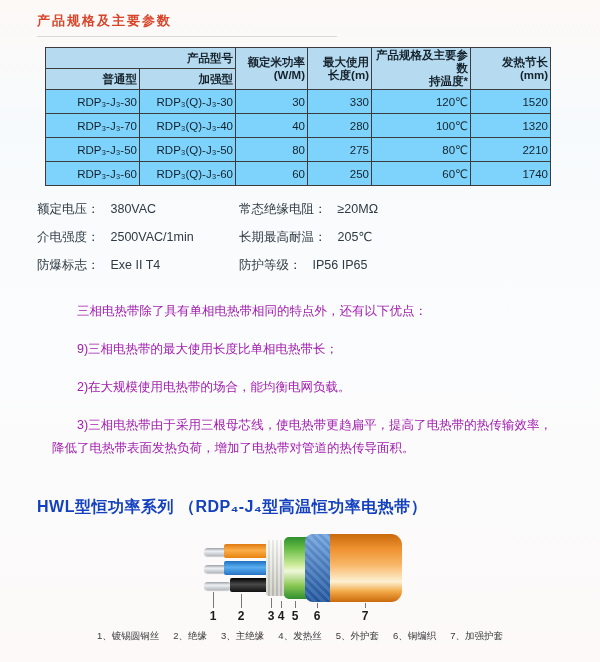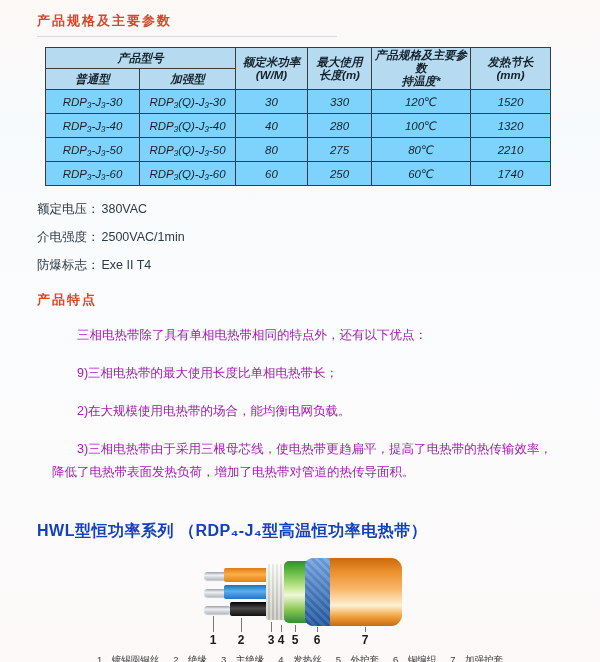--- a/index.html
+++ b/index.html
@@ -16,32 +16,32 @@
     letter-spacing:2px;
   }
   .title-rule{width:300px;height:1px;background:#d9d9d9;margin:6px 0 0 37px;}
 
   
   table.spec-table{
     border-collapse:collapse;margin:10px 0 0 45px;width:505px;
     font-size:11.5px;color:#15222b;table-layout:fixed;
   }
   table.spec-table th,table.spec-table td{
-    border:1px solid #3c3c3c;text-align:center;padding:0 2px;font-style:italic;
+    border:1px solid #3c3c3c;text-align:right;padding:0 2px;
   }
   table.spec-table thead th{background:#b6dbf1;font-weight:bold;height:20px;}
   table.spec-table td{height:23px;background:#7dd3fc;}
   .th-line{display:block;line-height:13px;}
 
   
   .specs{display:flex;margin:15px 0 0 37px;font-size:12.5px;color:#2f3a44;}
   .specs-col{width:202px;}
   .specs-col.right{width:300px;}
   .spec-line{margin:0 0 11px 0;}
-  .spec-val{margin-left:2px;}
+  .spec-val{margin-left:11px;}
 
   
   .features{margin:8px 33px 0 37px;}
   .feat{
     margin:15px;font-size:12.5px;line-height:23px;color:#a21caf;
     text-indent:2em;text-align:justify;
   }
 
   
   .blue-heading{
@@ -158,21 +158,21 @@
     <tbody>
       <tr>
         <td>RDP₃-J₃-30</td>
         <td>RDP₃(Q)-J₃-30</td>
         <td>30</td>
         <td>330</td>
         <td>120℃</td>
         <td>1520</td>
       </tr>
       <tr>
-        <td>RDP₃-J₃-40</td>
+        <td>RDP₃-J₃-70</td>
         <td>RDP₃(Q)-J₃-40</td>
         <td>40</td>
         <td>280</td>
         <td>100℃</td>
         <td>1320</td>
       </tr>
       <tr>
         <td>RDP₃-J₃-50</td>
         <td>RDP₃(Q)-J₃-50</td>
         <td>80</td>
@@ -190,23 +190,27 @@
       </tr>
     </tbody>
   </table>
 
   <div class="specs">
     <div class="specs-col">
       <p class="spec-line"><span>额定电压：</span><span class="spec-val">380VAC</span></p>
       <p class="spec-line"><span>介电强度：</span><span class="spec-val">2500VAC/1min</span></p>
       <p class="spec-line"><span>防爆标志：</span><span class="spec-val">Exe II T4</span></p>
     </div>
-  </div>
-
-  <h1 class="red-title" style="margin-top:6px;">产品特点</h1>
+    <div class="specs-col right">
+      <p class="spec-line"><span>常态绝缘电阻：</span><span class="spec-val">≥20MΩ</span></p>
+      <p class="spec-line"><span>长期最高耐温：</span><span class="spec-val">205℃</span></p>
+      <p class="spec-line"><span>防护等级：</span><span class="spec-val">IP56  IP65</span></p>
+    </div>
+  </div>
+
 
   <div class="features">
     <p class="feat">三相电热带除了具有单相电热带相同的特点外，还有以下优点：</p>
     <p class="feat">9)三相电热带的最大使用长度比单相电热带长；</p>
     <p class="feat">2)在大规模使用电热带的场合，能均衡电网负载。</p>
     <p class="feat">3)三相电热带由于采用三根母芯线，使电热带更趋扁平，提高了电热带的热传输效率，降低了电热带表面发热负荷，增加了电热带对管道的热传导面积。</p>
   </div>
 
   <h2 class="blue-heading">HWL型恒功率系列 （RDP₄-J₄型高温恒功率电热带）</h2>
 

